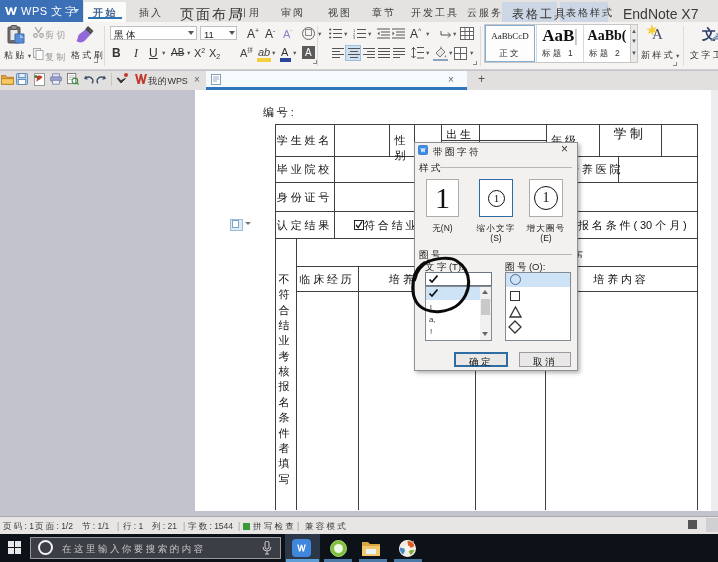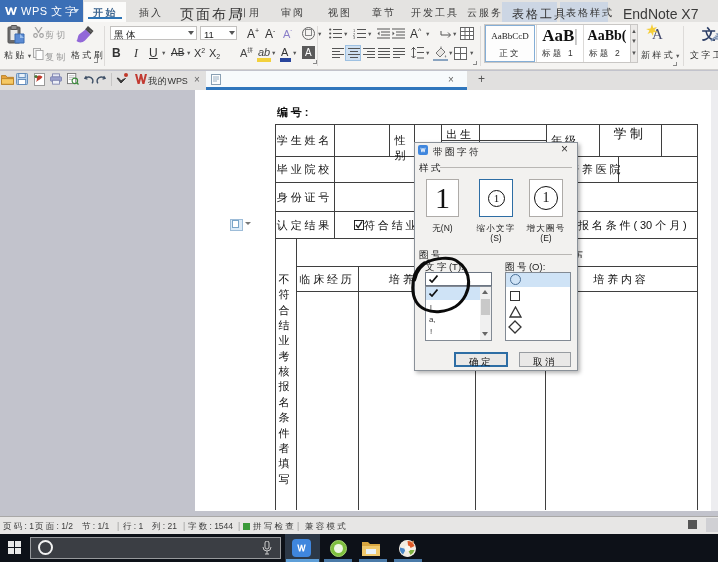--- a/index.html
+++ b/index.html
@@ -259,21 +259,21 @@
 <div class="ab" style="left:478px;top:72px;font-size:12px;color:#555">+</div>
 
 <div class="ab" style="left:195px;top:90px;width:516px;height:421px;background:#fff"></div>
 <div class="ab" style="left:711px;top:90px;width:7px;height:421px;background:#ededf0"></div>
 <div id="doc">
 
 <div class="ab" style="left:230px;top:219px;width:13px;height:12px;background:#dcebf8;border:1px solid #9dbcd8"></div>
 <div class="ab" style="left:232px;top:220px;width:7px;height:8px;background:#fff;border:1px solid #7aa5c8"></div>
 <div class="ab" style="left:245px;top:222px;width:0;height:0;border-left:3px solid transparent;border-right:3px solid transparent;border-top:3px solid #777"></div>
 
-<div class="ab" style="left:277px;top:105px;font-size:11px;color:#111;font-weight:bold"><span class="cjk">编号</span>:</div>
+<div class="ab" style="left:263px;top:105px;font-size:11px;color:#111;font-weight:normal"><span class="cjk">编号</span>:</div>
 
 <div class="hl" style="left:275px;top:124px;width:422px"></div>
 <div class="hl" style="left:275px;top:156px;width:422px"></div>
 <div class="hl" style="left:275px;top:182px;width:422px"></div>
 <div class="hl" style="left:275px;top:211px;width:422px"></div>
 <div class="hl" style="left:275px;top:238px;width:422px"></div>
 <div class="hl" style="left:441px;top:140px;width:106px"></div>
 
 <div class="vl" style="left:275px;top:124px;height:386px"></div>
 <div class="vl" style="left:697px;top:124px;height:386px"></div>
@@ -354,20 +354,21 @@
 
 <div class="ab" style="left:0;top:534px;width:718px;height:28px;background:#0d1118"></div>
 <svg class="ab" style="left:8px;top:541px" width="13" height="13" viewBox="0 0 13 13">
       <rect x="0" y="0" width="6" height="6" fill="#e8e8e8"></rect>
       <rect x="7" y="0" width="6" height="6" fill="#e8e8e8"></rect>
       <rect x="0" y="7" width="6" height="6" fill="#e8e8e8"></rect>
       <rect x="7" y="7" width="6" height="6" fill="#e8e8e8"></rect>
     </svg>
 <div class="ab" style="left:30px;top:537px;width:251px;height:22px;background:#3b3e44;border:1px solid #97999c"></div>
 <div class="ab" style="left:38px;top:540px;width:15px;height:15px;border:2px solid #f2f2f2;border-radius:50%"></div>
+<div class="ab cjk" style="left:62px;top:543px;font-size:9.5px;color:#c4c4c4">在这里输入你要搜索的内容</div>
 <svg class="ab" style="left:262px;top:541px" width="10" height="14" viewBox="0 0 10 14">
       <rect x="3" y="0" width="4" height="8" rx="2" fill="none" stroke="#ccc"></rect>
       <path d="M1 6 a4 4 0 0 0 8 0 M5 10 v3 M3 13 h4" fill="none" stroke="#ccc"></path>
     </svg>
 
 <div class="ab" style="left:285px;top:534px;width:35px;height:28px;background:#2c3847"></div>
 <div class="ab" style="left:292px;top:539px;width:19px;height:18px;background:#3f86dd;border-radius:4px"></div>
 <svg class="ab" style="left:296px;top:543px" width="11" height="10" viewBox="0 0 14 14">
       <path d="M1 2 L3.5 12 L5.5 12 L7 6 L8.5 12 L10.5 12 L13 2 L11 2 L9.5 9 L8 2.5 L6 2.5 L4.5 9 L3 2 Z" fill="#fff"></path>
     </svg>

